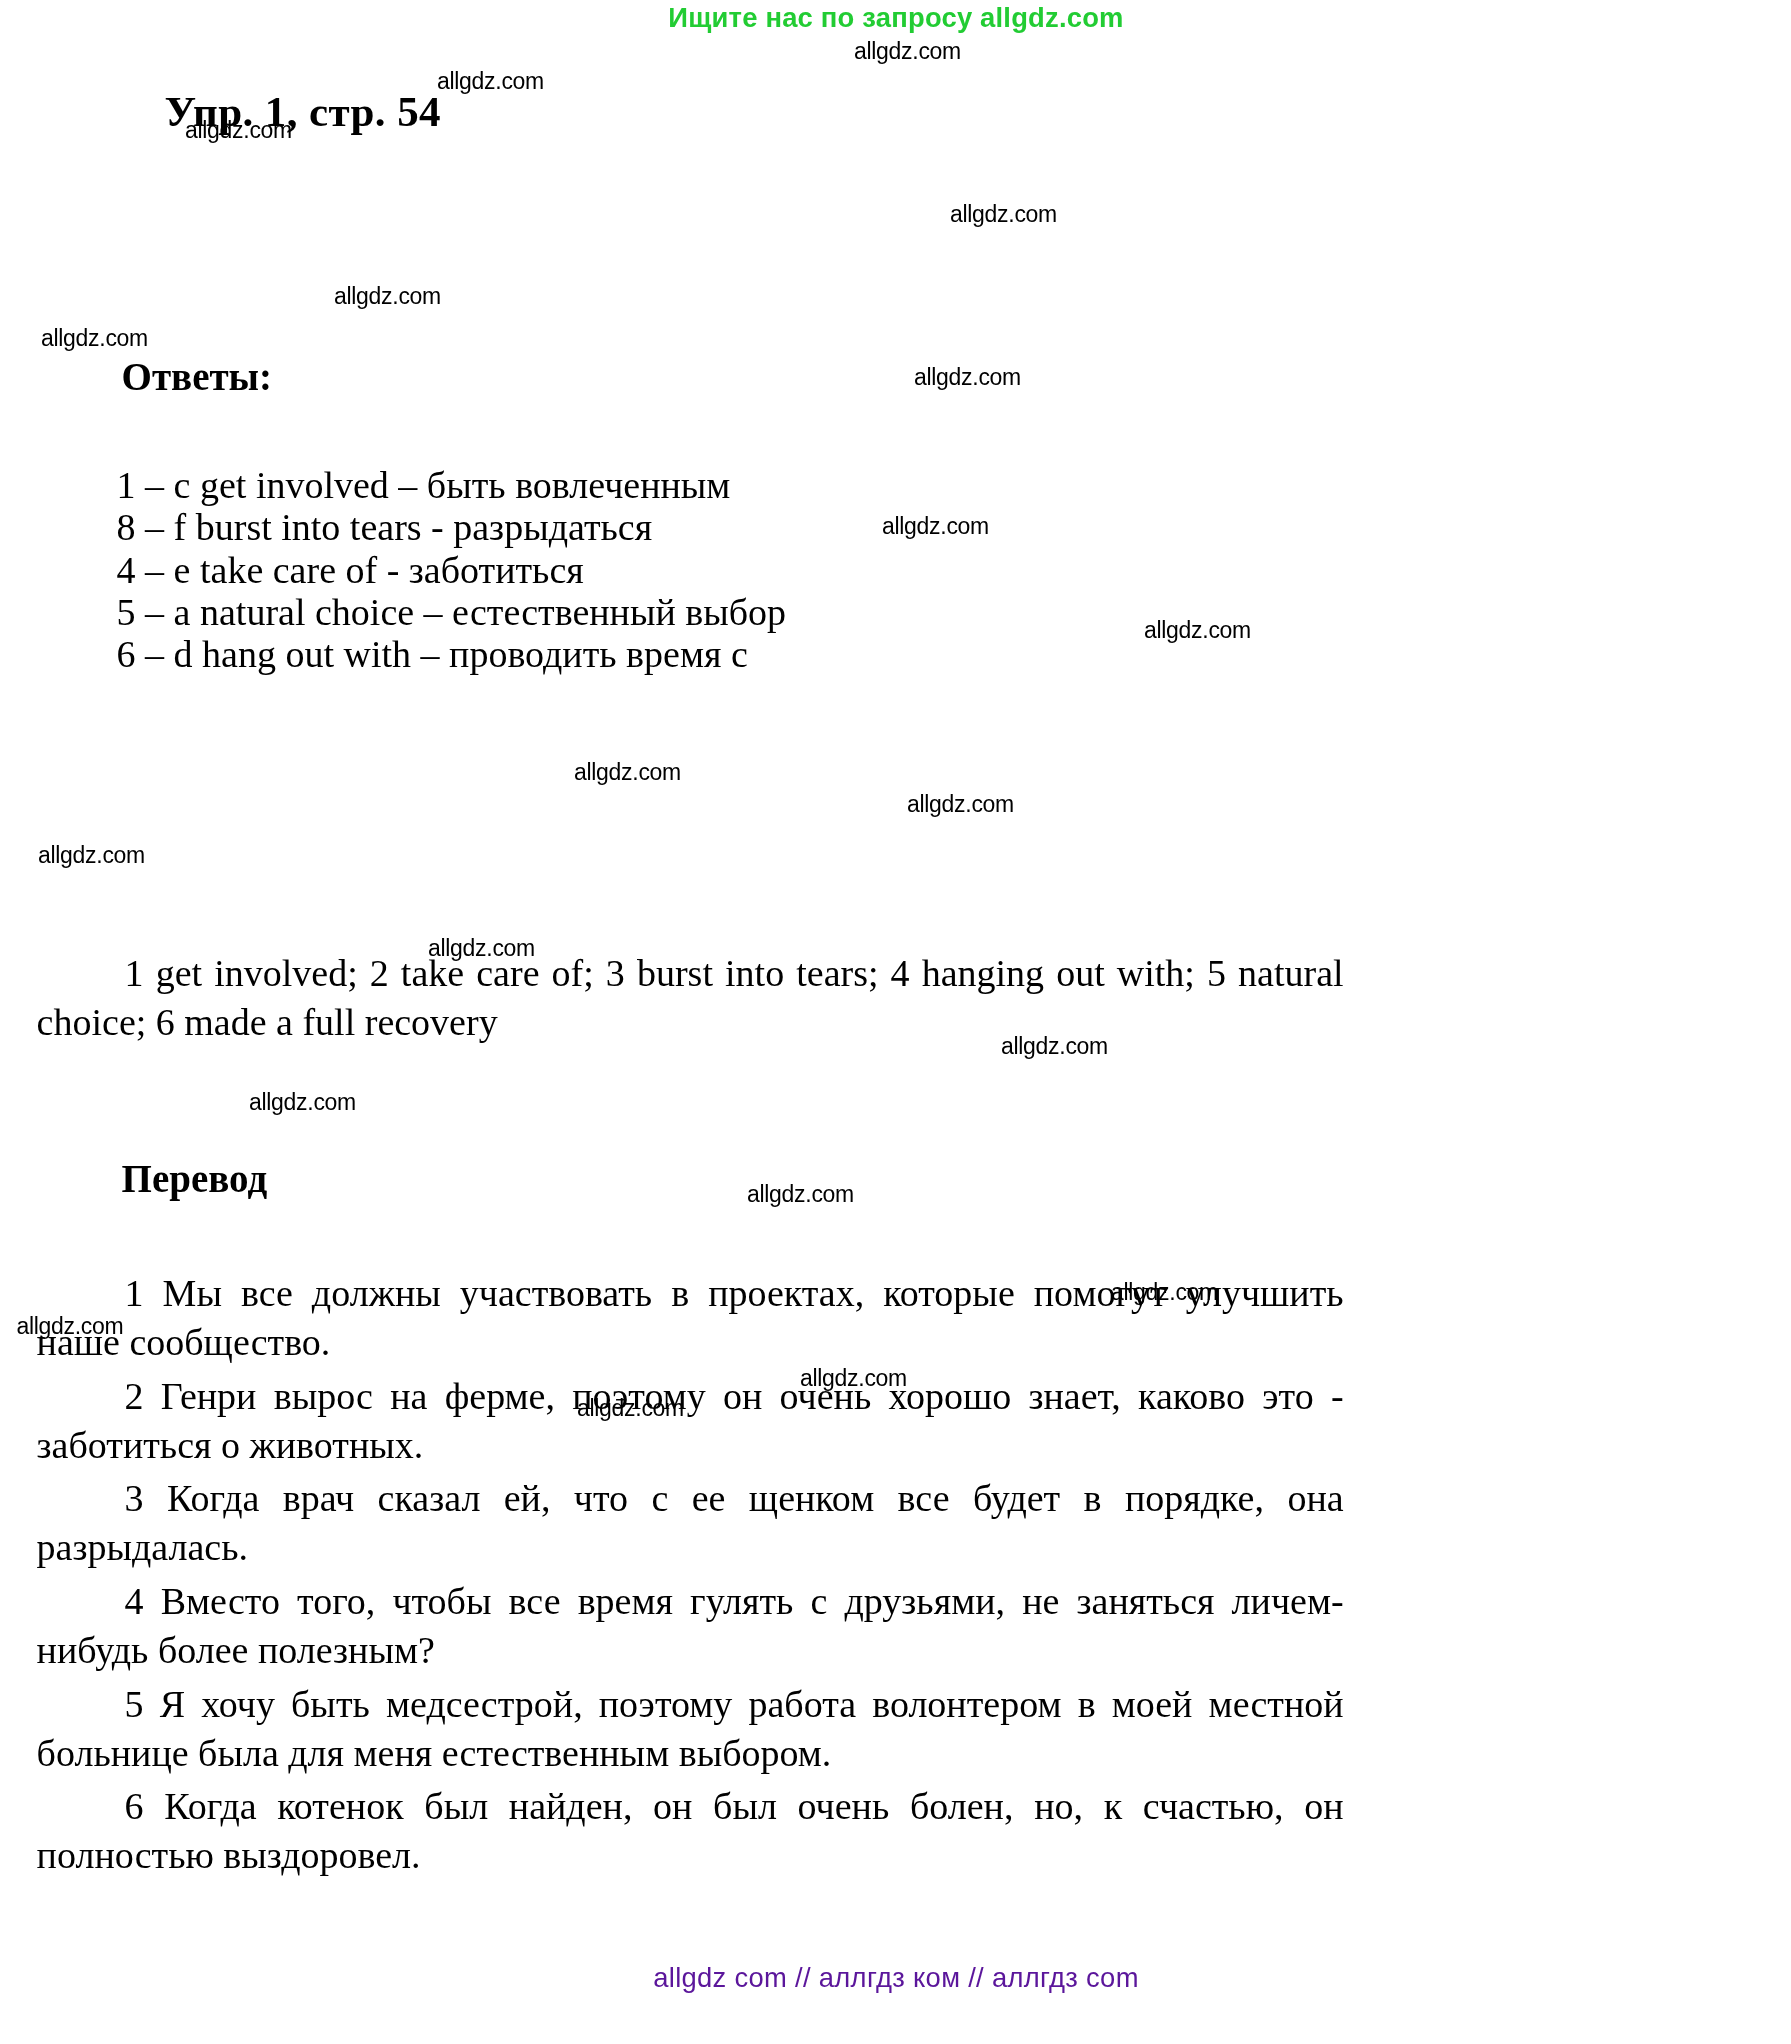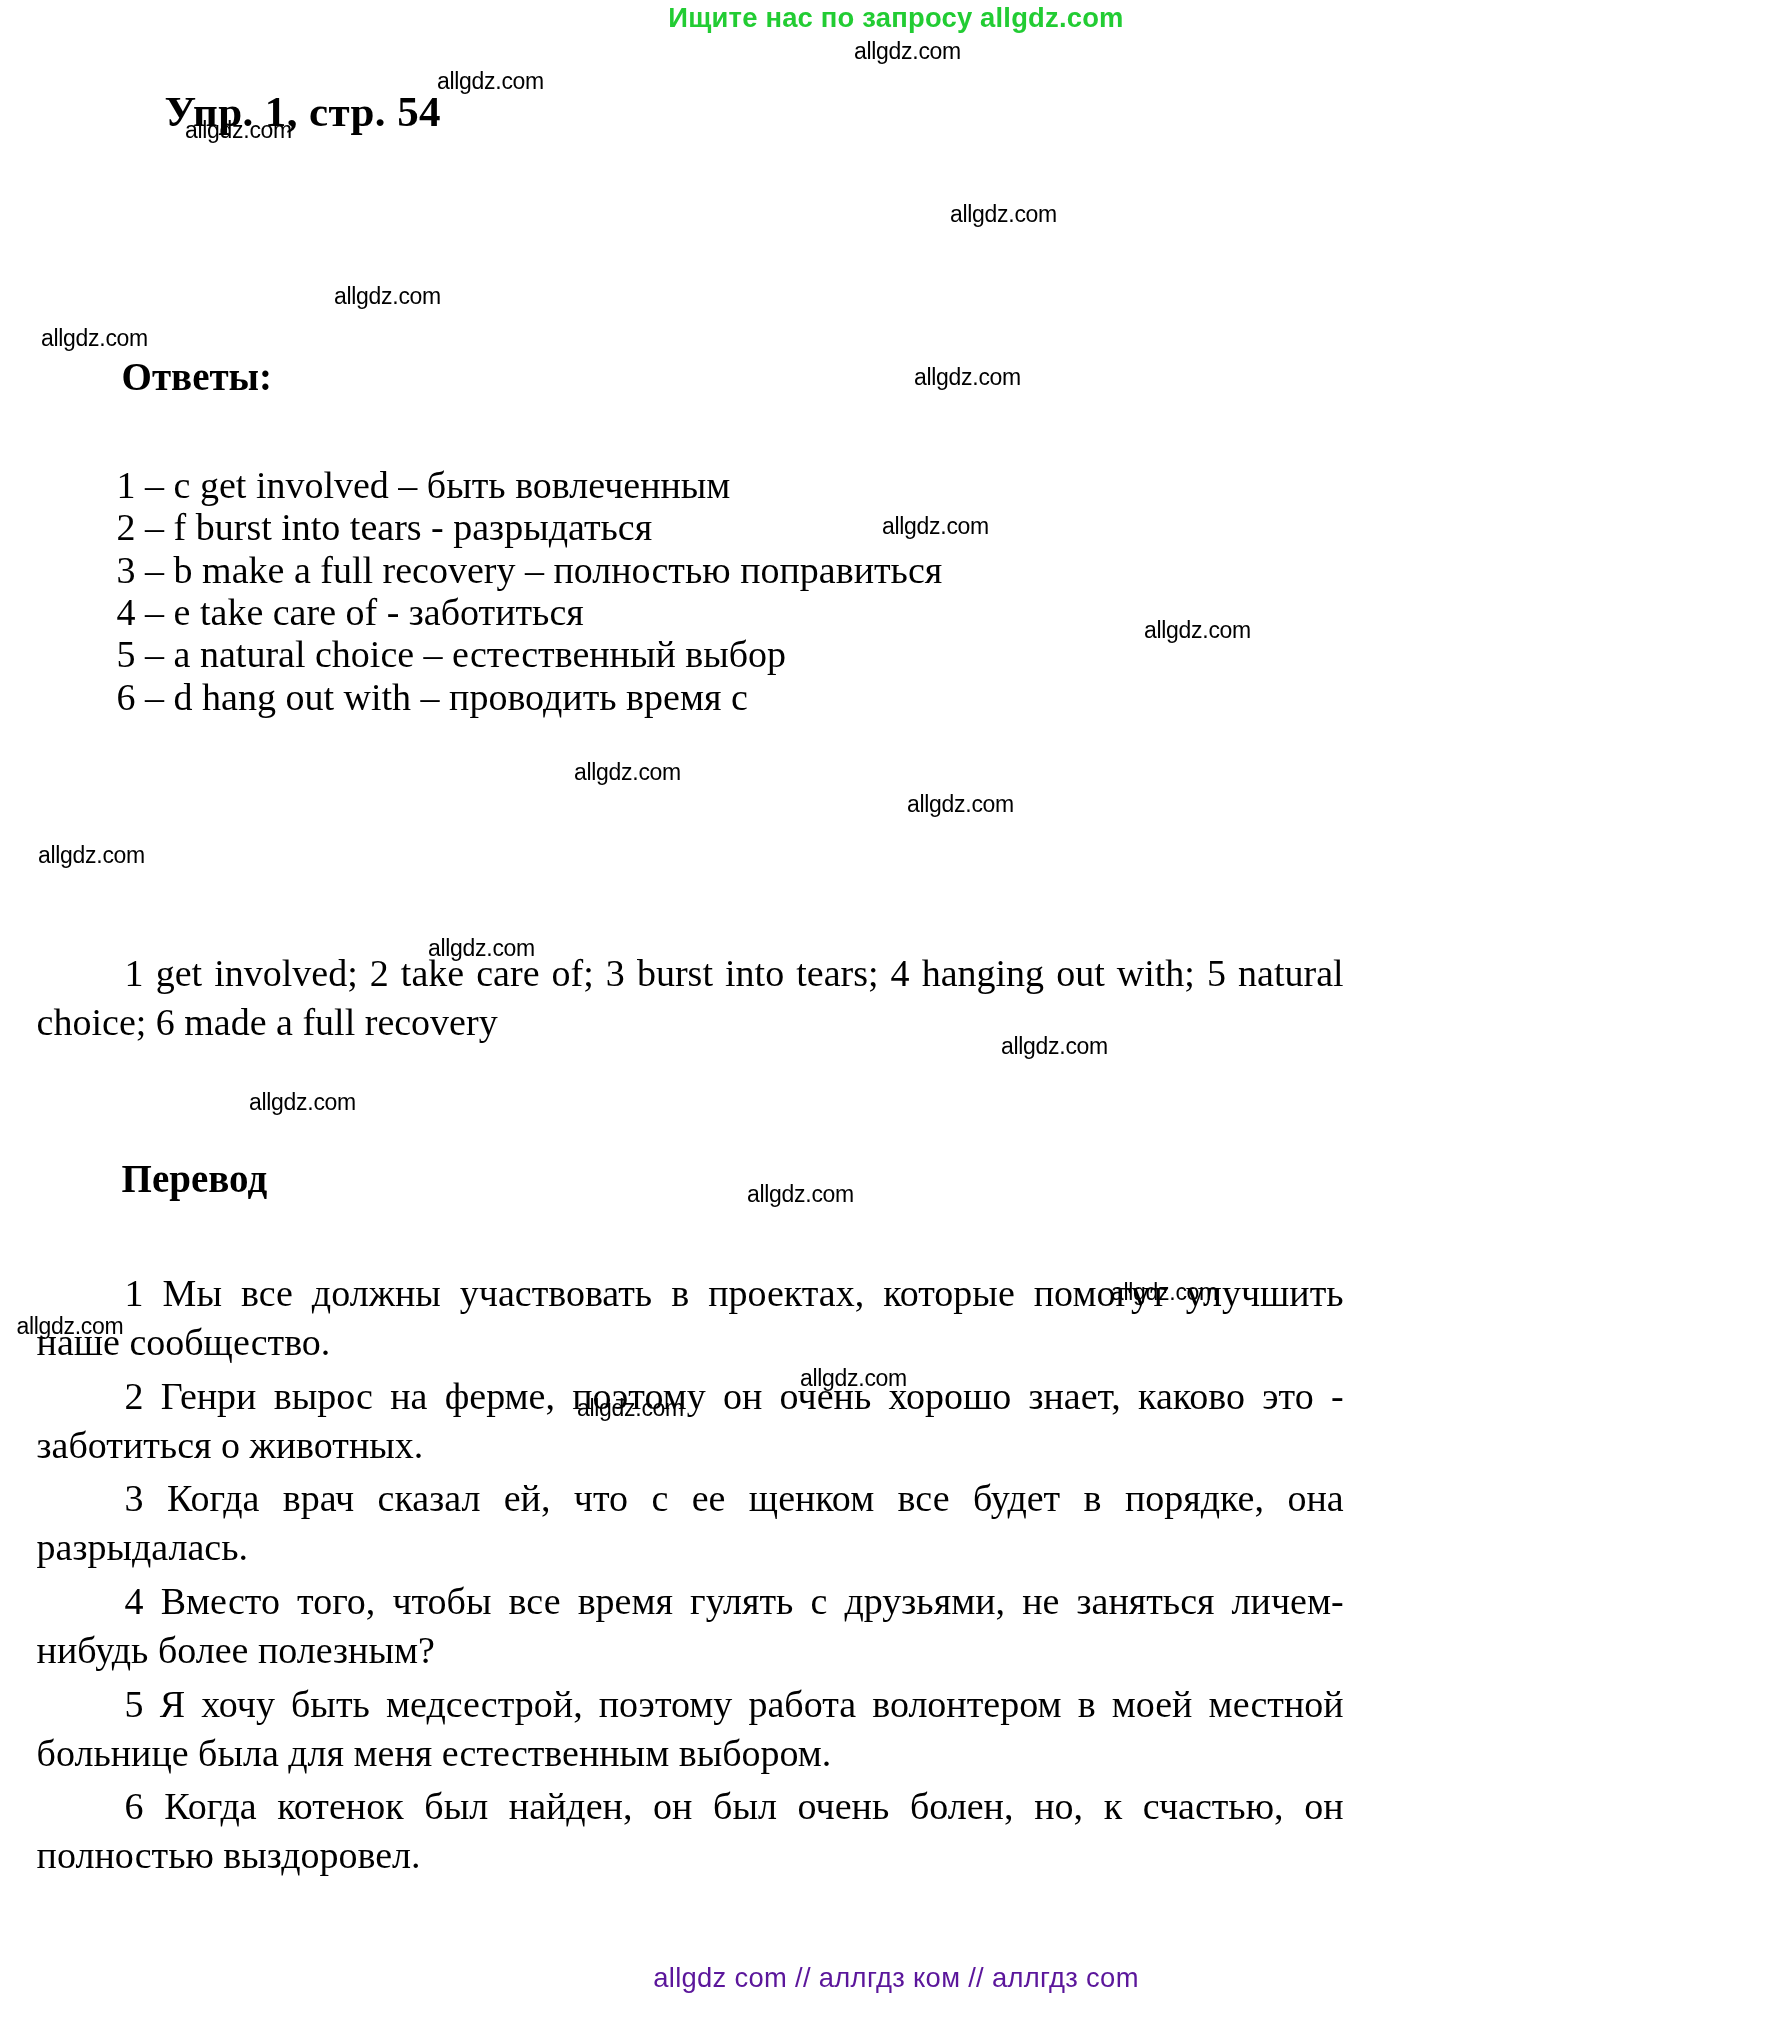--- a/index.html
+++ b/index.html
@@ -180,22 +180,21 @@
 
   <div class="content">
 
     <div class="exercise-title">Упр. 1, стр. 54</div>
 
 
     <div class="answers-heading">Ответы:</div>
 
     <div class="answers-list" id="answers-list">
         <div class="row">1 – c get involved – быть вовлеченным</div>
-        <div class="row">2 – f burst into tears - разрыдаться</div>
-        <div class="row">3 – b make a full recovery – полностью поправиться</div>
+        <div class="row">8 – f burst into tears - разрыдаться</div>
         <div class="row">4 – e take care of - заботиться</div>
         <div class="row">5 – a natural choice – естественный выбор</div>
         <div class="row">6 – d hang out with – проводить время с</div>
       </div>
 
     <div class="filled-sentences">1 get involved; 2 take care of; 3 burst into tears; 4 hanging out with; 5 natural choice; 6 made a full recovery</div>
 
     <div class="translation-heading">Перевод</div>
 
     <div class="translation-list" id="translation-list">

